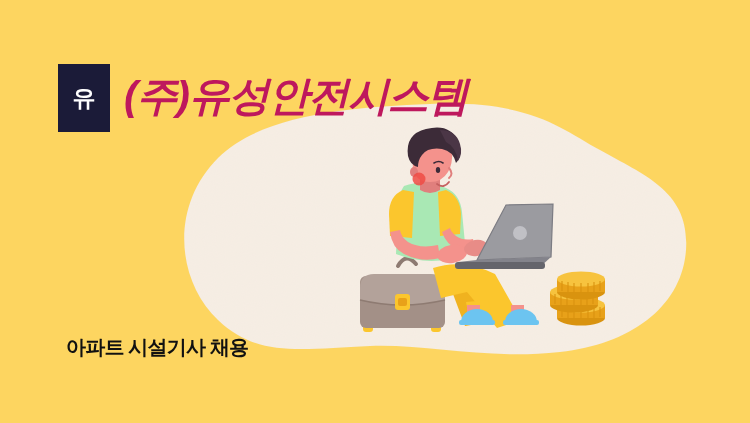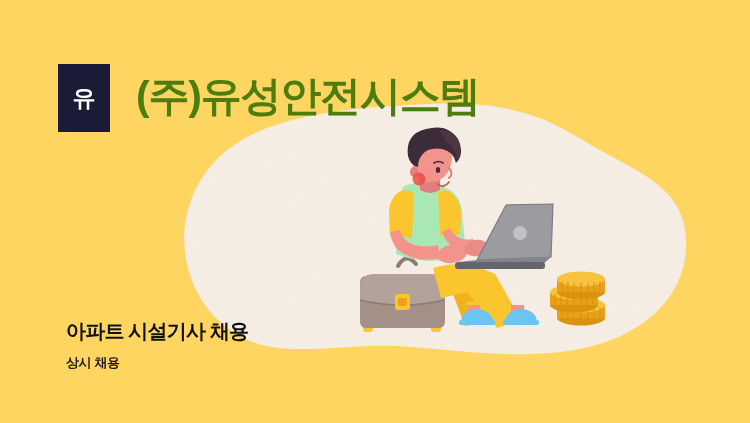--- a/index.html
+++ b/index.html
@@ -48,26 +48,27 @@
     justify-content: center;
     font-size: 23px;
     font-weight: 700;
     line-height: 1;
     letter-spacing: 0;
     flex: 0 0 auto;
   }
   .company-title {
     font-size: 41px;
     font-weight: 700;
-    color: #4d7c0f;
+    color: #be185d;
     letter-spacing: -1.2px;
     white-space: nowrap;
     line-height: 1;
-    margin: 12px;
+    margin: 0;
     padding-bottom: 3px;
+    font-style: italic;
   }
 
   
   .footer {
     position: absolute;
     z-index: 5;
     left: 66px;
     bottom: 52px;
   }
   .job-title {
@@ -237,16 +238,15 @@
 
   </svg>
 
   <div class="header">
     <div class="logo-mark">유</div>
     <h1 class="company-title">(주)유성안전시스템</h1>
   </div>
 
   <div class="footer">
     <p class="job-title">아파트 시설기사 채용</p>
-    <p class="job-type">상시 채용</p>
   </div>
 
 </div>
 
 </body></html>

